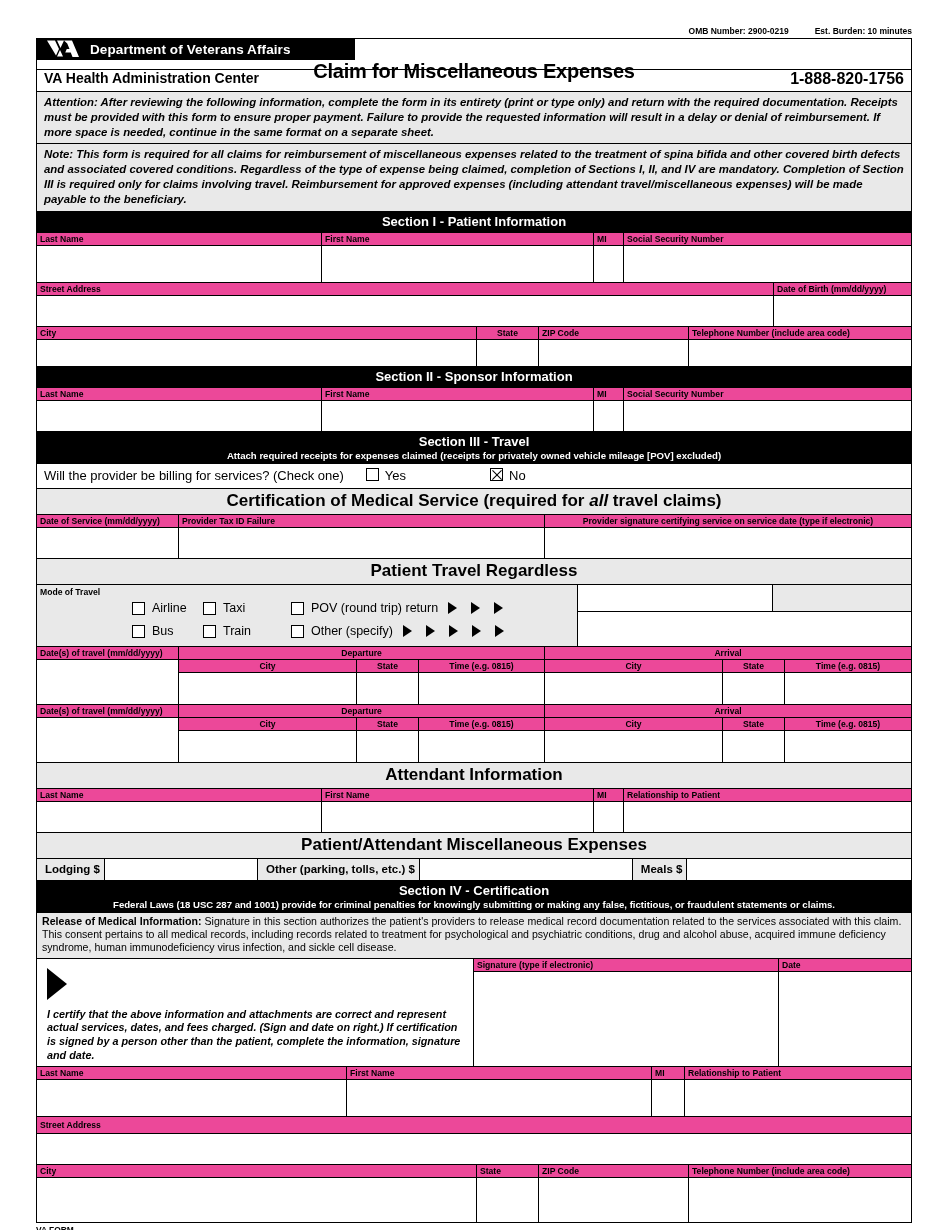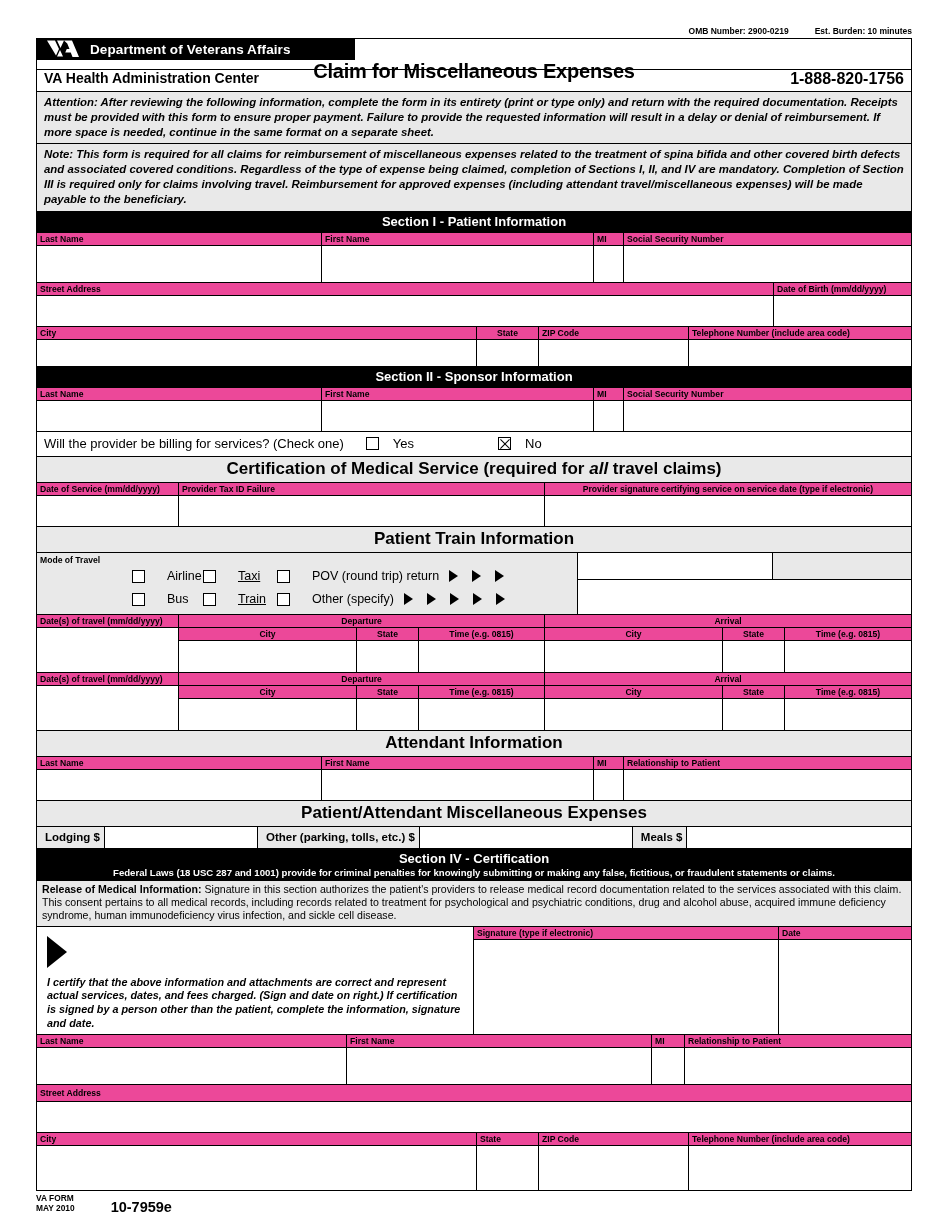--- a/index.html
+++ b/index.html
@@ -166,42 +166,42 @@
   }
   .chk.x::before, .chk.x::after {
     content:"";
     position:absolute;
     left: 50%; top: 50%;
     width: 13px; height: 1.2px;
     background: #000;
   }
   .chk.x::before { transform: translate(-50%,-50%) rotate(45deg); }
   .chk.x::after  { transform: translate(-50%,-50%) rotate(-45deg); }
-  .chk-group { display: flex; align-items: center; gap: 14px; }
+  .chk-group { display: flex; align-items: flex-start; gap: 6px; }
 
   
   .travel-wrap { display: flex; border-bottom: 1.6px solid #000; }
   .travel-left {
     width: 541px;
     box-sizing: border-box;
     background: #e9e9e9;
     border-right: 1.6px solid #000;
     padding: 2px 0 3px 3px;
   }
   .mot-title { font-size: 8.6px; font-weight: bold; }
   .mot-row {
     display: flex;
     align-items: center;
     height: 23px;
     padding-left: 92px;
     font-size: 12.5px;
   }
-  .mot-item { display:flex; align-items:center; gap: 22px; }
+  .mot-item { display:flex; align-items:center; gap: 7px; }
   .mot-w1 { width: 71px; }
-  .mot-w2 { width: 74px; text-decoration: underline; }
+  .mot-w2 { width: 88px; }
   .tri {
     width: 0; height: 0;
     border-left: 9px solid #000;
     border-top: 6px solid transparent;
     border-bottom: 6px solid transparent;
     flex: none;
   }
   .tri-set { display:flex; align-items:center; gap: 14px; margin-left: 10px; }
   .travel-right { flex: 1; display: flex; flex-direction: column; }
   .tr-top { display: flex; height: 26px; border-bottom: 1.6px solid #000; }
@@ -365,20 +365,24 @@
       <div class="cell" style="width:30px">
         <div class="lbl">MI</div>
         <div class="inputarea h30"></div>
       </div>
       <div class="cell" style="flex:1">
         <div class="lbl">Social Security Number</div>
         <div class="inputarea h30"></div>
       </div>
     </div>
 
+    <div class="sec-black fine">
+      <span>Section III - Travel</span>
+      <span class="fineline">Attach required receipts for expenses claimed (receipts for privately owned vehicle mileage [POV] excluded)</span>
+    </div>
 
     <div class="checkone">
       <span>Will the provider be billing for services? (Check one)</span>
       <span class="chk-group" style="margin-left:22px">
         <span class="chk"></span>
         <span>Yes</span>
       </span>
       <span class="chk-group" style="margin-left:84px">
         <span class="chk x"></span>
         <span>No</span>
@@ -395,21 +399,21 @@
       <div class="cell" style="width:366px">
         <div class="lbl">Provider Tax ID Failure</div>
         <div class="inputarea h30"></div>
       </div>
       <div class="cell" style="flex:1">
         <div class="lbl c">Provider signature certifying service on service date (type if electronic)</div>
         <div class="inputarea h30"></div>
       </div>
     </div>
 
-    <div class="sec-gray">Patient Train Information</div>
+    <div class="sec-gray">Patient Travel Regardless</div>
 
     <div class="travel-wrap">
       <div class="travel-left">
         <div class="mot-title">Mode of Travel</div>
         <div class="mot-row">
           <span class="mot-item mot-w1">
             <span class="chk"></span>
             <span>Airline</span>
           </span>
           <span class="mot-item mot-w2">

